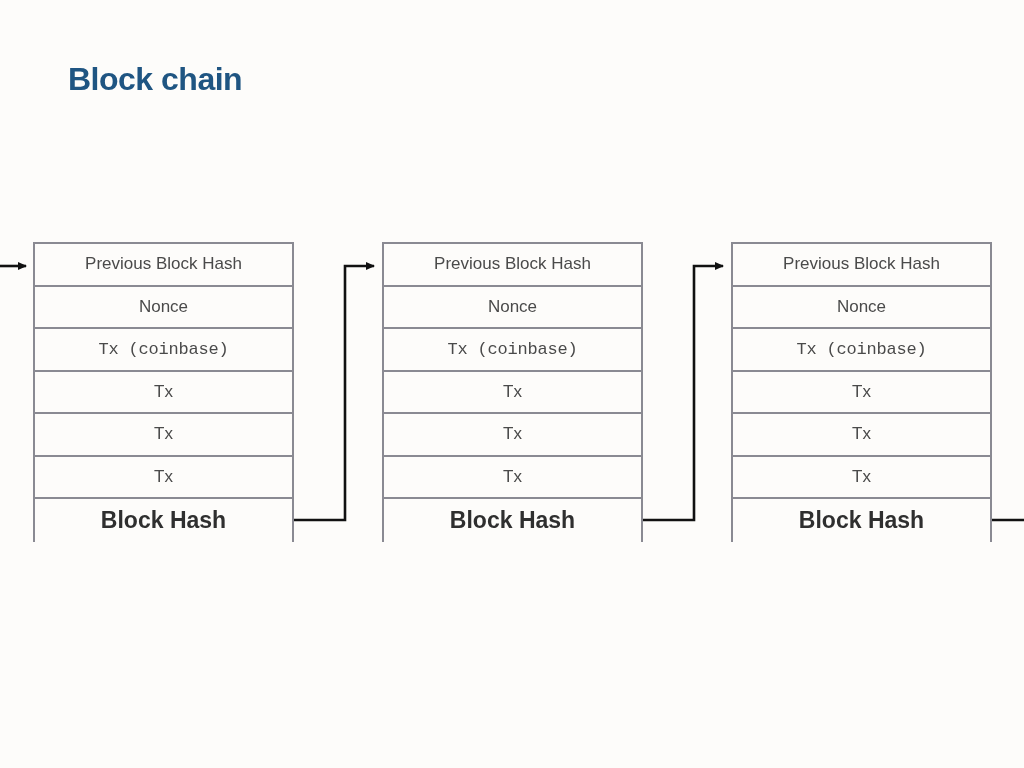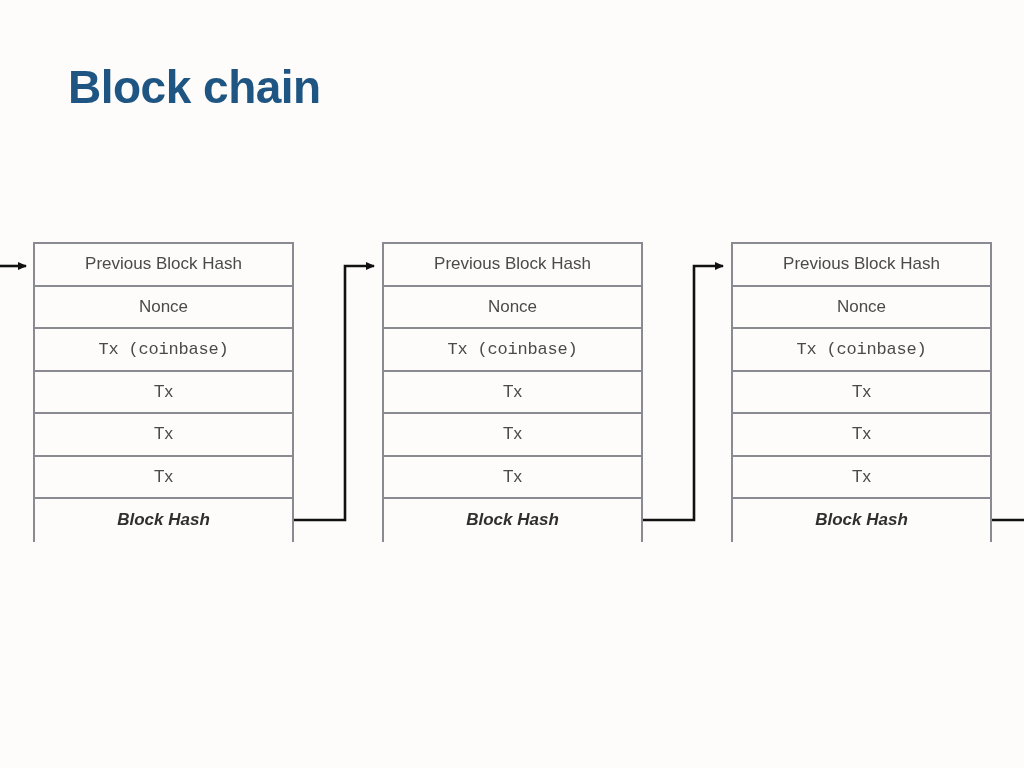--- a/index.html
+++ b/index.html
@@ -13,21 +13,21 @@
     font-family: "Liberation Sans", sans-serif;
     overflow: hidden;
     position: relative;
   }
 
   
   #slide-title {
     position: absolute;
     left: 68px;
     top: 62px;
-    font-size: 46px;
+    font-size: 32px;
     font-weight: 600;
     letter-spacing: -0.5px;
     color: #1f5582;
     line-height: 1.1;
     white-space: nowrap;
   }
 
   
   #diagram {
     position: absolute;
@@ -56,22 +56,21 @@
     color: #4a4a4a;
     white-space: nowrap;
     background: #fdfcfa;
   }
   .block-row:last-child {
     border-bottom: none;
   }
   .block-row.hash-row {
     font-weight: bold;
     color: #2f2f2f;
-    font-size: 17px;
-    font-style: italic;
+    font-size: 23px;
   }
   .block-row.coinbase-row {
     letter-spacing: -0.2px;
     font-family: Liberation Mono, monospace;
   }
 
   
   #block-1 { left: 33px;  top: 234px; width: 261px; height: 300px; }
   #block-2 { left: 382px; top: 234px; width: 261px; height: 300px; }
   #block-3 { left: 731px; top: 234px; width: 261px; height: 300px; }

